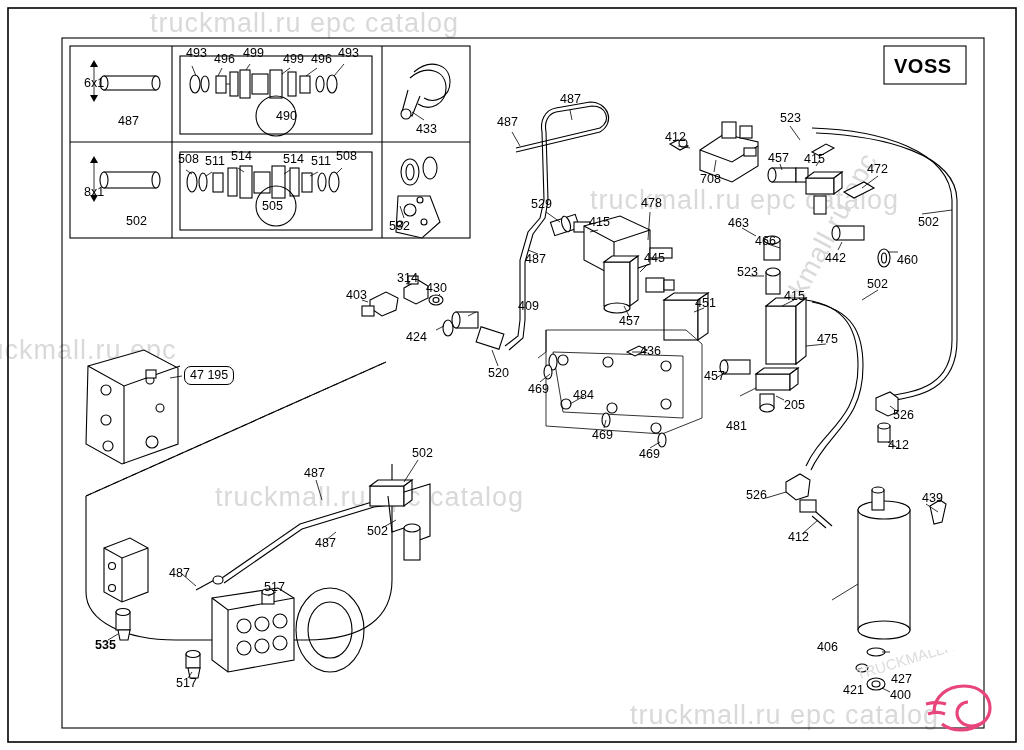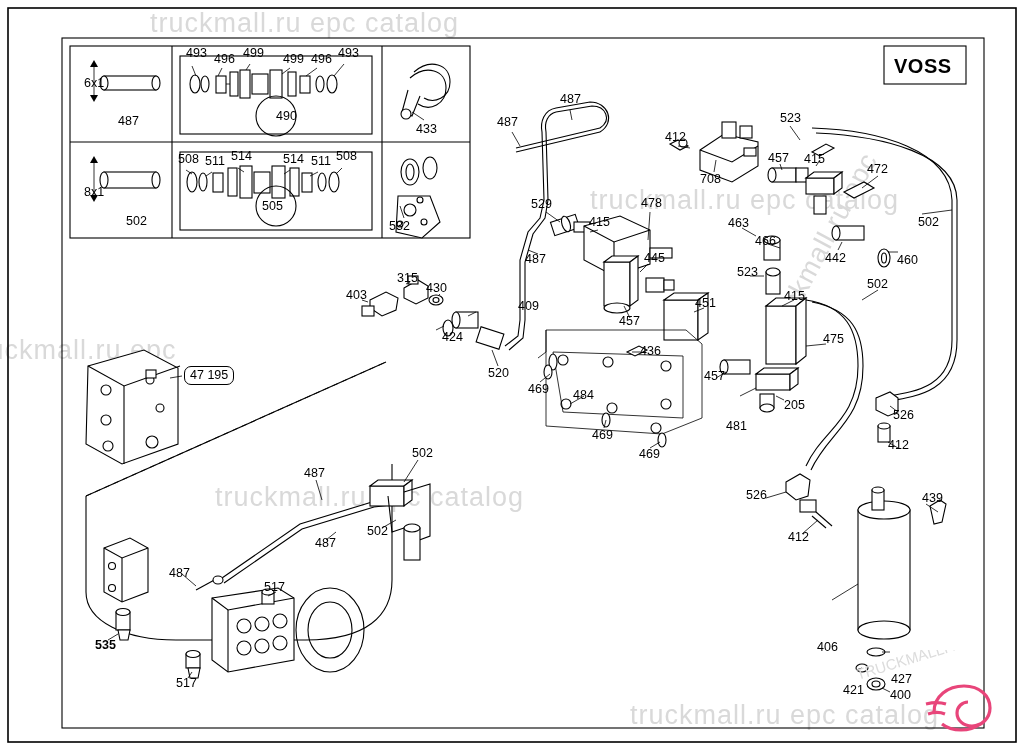--- a/index.html
+++ b/index.html
@@ -417,39 +417,39 @@
   <div class="lbl" style="left:867px;top:162px;">472</div>
   <div class="lbl" style="left:918px;top:215px;">502</div>
   <div class="lbl" style="left:728px;top:216px;">463</div>
   <div class="lbl" style="left:755px;top:234px;">466</div>
   <div class="lbl" style="left:825px;top:251px;">442</div>
   <div class="lbl" style="left:897px;top:253px;">460</div>
   <div class="lbl" style="left:737px;top:265px;">523</div>
   <div class="lbl" style="left:784px;top:289px;">415</div>
   <div class="lbl" style="left:867px;top:277px;">502</div>
   <div class="lbl" style="left:695px;top:296px;">451</div>
-  <div class="lbl" style="left:817px;top:332px;margin-left:6px;">475</div>
+  <div class="lbl" style="left:817px;top:332px;">475</div>
   <div class="lbl" style="left:704px;top:369px;">457</div>
   <div class="lbl" style="left:726px;top:391px;margin-top:28px;">481</div>
   <div class="lbl" style="left:784px;top:398px;">205</div>
   <div class="lbl" style="left:893px;top:408px;">526</div>
   <div class="lbl" style="left:888px;top:438px;">412</div>
   <div class="lbl" style="left:746px;top:488px;">526</div>
   <div class="lbl" style="left:788px;top:530px;">412</div>
   <div class="lbl" style="left:922px;top:491px;">439</div>
   <div class="lbl" style="left:817px;top:596px;margin-top:44px;">406</div>
   <div class="lbl" style="left:891px;top:672px;">427</div>
   <div class="lbl" style="left:843px;top:664px;margin-top:19px;">421</div>
   <div class="lbl" style="left:890px;top:688px;">400</div>
 
-  <div class="lbl" style="left:397px;top:271px;">315</div>
+  <div class="lbl" style="left:397px;top:271px;">314</div>
   <div class="lbl" style="left:346px;top:288px;">403</div>
   <div class="lbl" style="left:426px;top:281px;">430</div>
   <div class="lbl" style="left:470px;top:299px;margin-left:48px;">409</div>
-  <div class="lbl" style="left:442px;top:330px;">424</div>
+  <div class="lbl" style="left:406px;top:330px;">424</div>
   <div class="lbl" style="left:488px;top:366px;">520</div>
   <div class="lbl" style="left:528px;top:382px;">469</div>
   <div class="lbl" style="left:573px;top:388px;">484</div>
   <div class="lbl" style="left:592px;top:428px;">469</div>
   <div class="lbl" style="left:639px;top:447px;">469</div>
   <div class="lbl" style="left:640px;top:344px;">436</div>
 
   <div class="lbl" style="left:304px;top:466px;">487</div>
   <div class="lbl" style="left:412px;top:446px;">502</div>
   <div class="lbl" style="left:315px;top:536px;">487</div>

